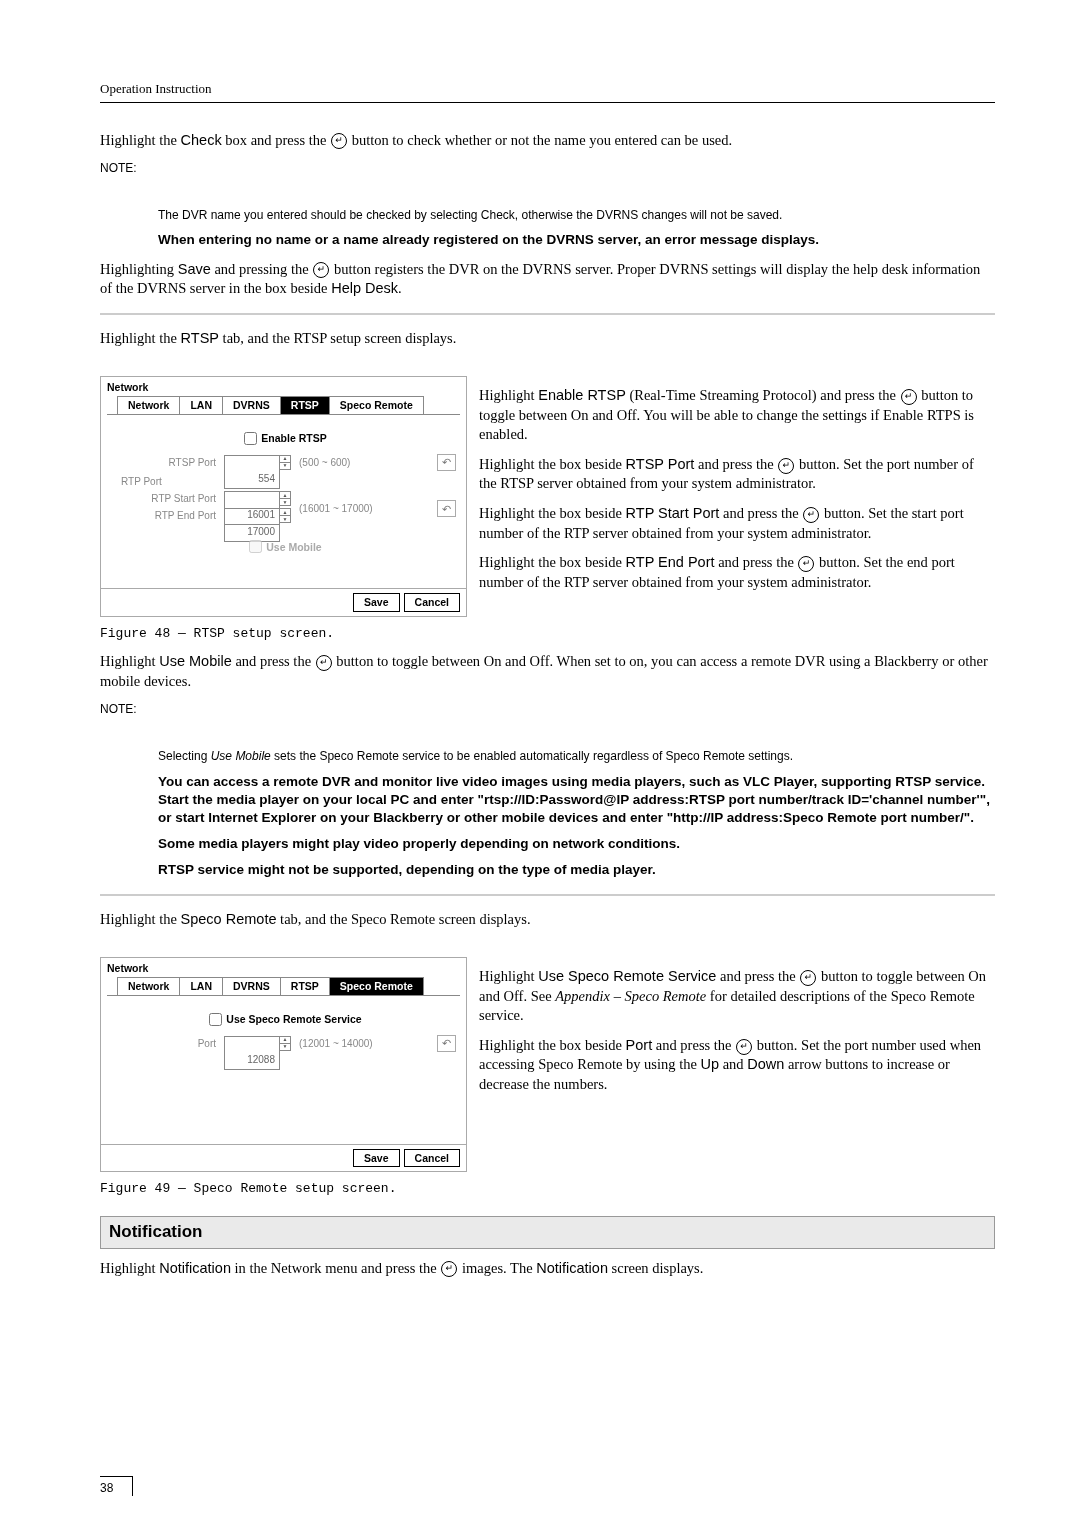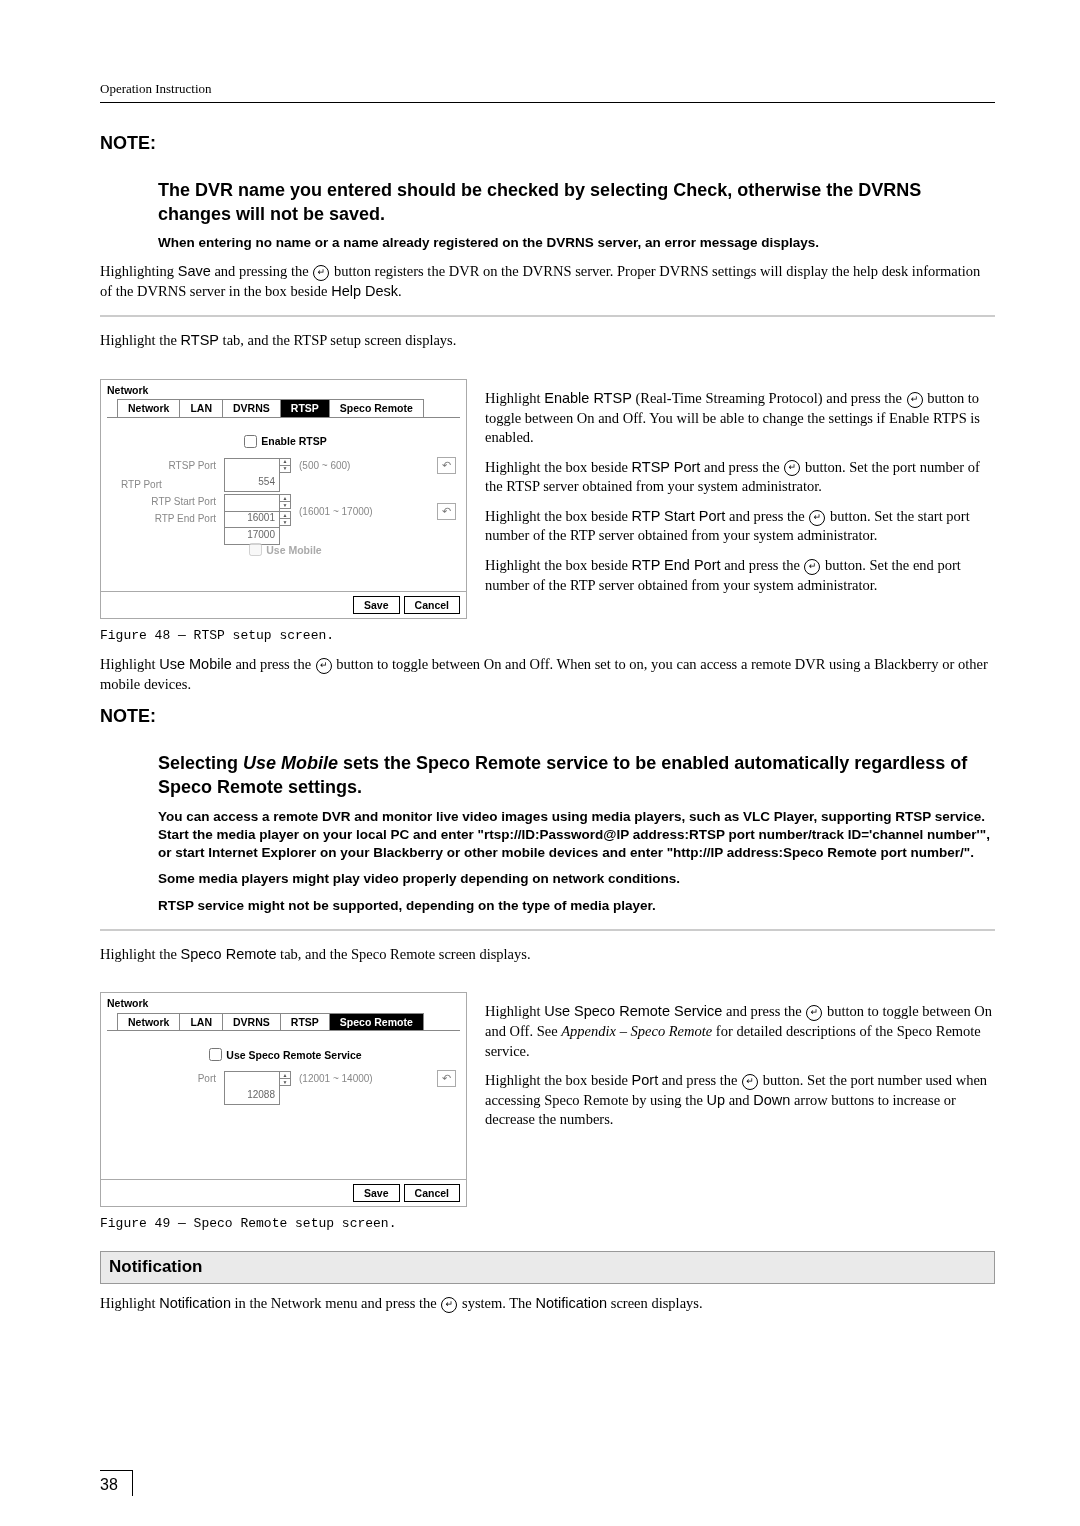--- a/index.html
+++ b/index.html
@@ -23,41 +23,41 @@
     padding-bottom: 4px;
     margin-bottom: 28px;
     font-family: Liberation Serif, serif;
     font-size: 13px;
   }
   .paragraph { margin: 10px 0; }
   .sf { font-family: Arial, Helvetica, sans-serif; }
   .italic { font-style: italic; }
   .note-block {
     font-family: Arial, Helvetica, sans-serif;
-    font-weight: bold;
-    font-size: 18px;
+    font-weight: normal;
+    font-size: 12px;
     margin: 8px 0 8px 0;
     display: flex;
   }
   .note-label { flex: 0 0 58px; }
   .note-text { flex: 1; margin-top: 47px; }
   .sub-note {
     font-family: Arial, Helvetica, sans-serif;
     font-weight: bold;
     font-size: 13.5px;
     margin: 8px 0 8px 58px;
   }
   .hr-light {
     border: none;
     border-top: 2px solid #ccc;
     margin: 14px 0;
   }
   .two-col {
     display: flex;
-    gap: 18px;
+    gap: 12px;
     align-items: flex-start;
     margin-top: 28px;
   }
   .col-left { flex: 0 0 auto; }
   .col-right { flex: 1; }
   .fig-caption {
     font-family: Liberation Mono, monospace;
     font-size: 13px;
     margin-top: 8px;
   }
@@ -68,21 +68,21 @@
     background: #eaeaea;
     border: 1px solid #999;
     padding: 4px 8px;
     margin: 18px 0 10px;
   }
   .page-num {
     position: absolute;
     bottom: 30px;
     left: 100px;
     font-family: Arial, Helvetica, sans-serif;
-    font-size: 16px;
+    font-size: 12px;
     border-top: 1px solid #000;
     border-right: 1px solid #000;
     padding: 3px 8px 0 0;
     min-width: 24px;
     text-align: left;
   }
 
   
   .ui-panel {
     width: 365px;
@@ -230,20 +230,23 @@
     margin: 0 1px;
   }
 </style>
 </head>
 <body>
 
 <div class="page">
 
   <div class="header-line">Operation Instruction</div>
 
+  <div class="paragraph">
+    <span>Highlight the </span><span class="sf">Check</span><span> box and press the </span><span class="enter-icon">↵</span><span> button to check whether or not the name you entered can be used.</span>
+  </div>
 
   <div class="note-block">
     <div class="note-label">NOTE:</div>
     <div class="note-text">The DVR name you entered should be checked by selecting Check, otherwise the DVRNS changes will not be saved.</div>
   </div>
   <div class="sub-note">When entering no name or a name already registered on the DVRNS server, an error message displays.</div>
 
   <div class="paragraph">
     <span>Highlighting </span><span class="sf">Save</span><span> and pressing the </span><span class="enter-icon">↵</span><span> button registers the DVR on the DVRNS server.  Proper DVRNS settings will display the help desk information of the DVRNS server in the box beside </span><span class="sf">Help Desk</span><span>.</span>
   </div>
@@ -405,17 +408,17 @@
       </div>
       <div class="paragraph">
         <span>Highlight the box beside </span><span class="sf">Port</span><span> and press the </span><span class="enter-icon">↵</span><span> button.  Set the port number used when accessing Speco Remote by using the </span><span class="sf">Up</span><span> and </span><span class="sf">Down</span><span> arrow buttons to increase or decrease the numbers.</span>
       </div>
     </div>
   </div>
 
   <div class="section-bar">Notification</div>
 
   <div class="paragraph">
-    <span>Highlight </span><span class="sf">Notification</span><span> in the Network menu and press the </span><span class="enter-icon">↵</span><span> system.  The </span><span class="sf">Notification</span><span> screen displays.</span>
+    <span>Highlight </span><span class="sf">Notification</span><span> in the Network menu and press the </span><span class="enter-icon">↵</span><span> images.  The </span><span class="sf">Notification</span><span> screen displays.</span>
   </div>
 
   <div class="page-num">38</div>
 </div>
 
 </body></html>

